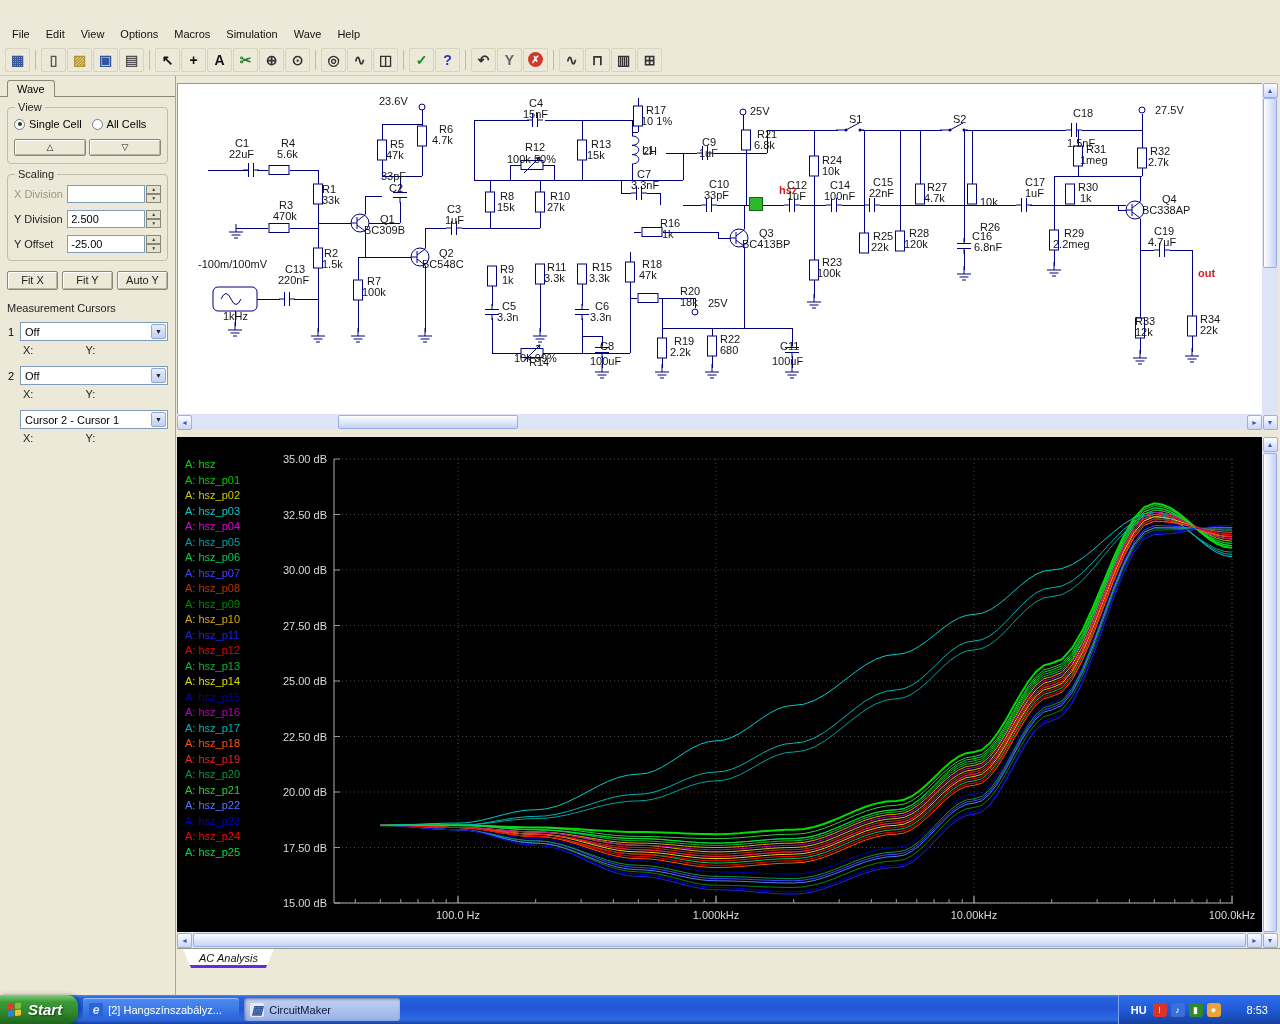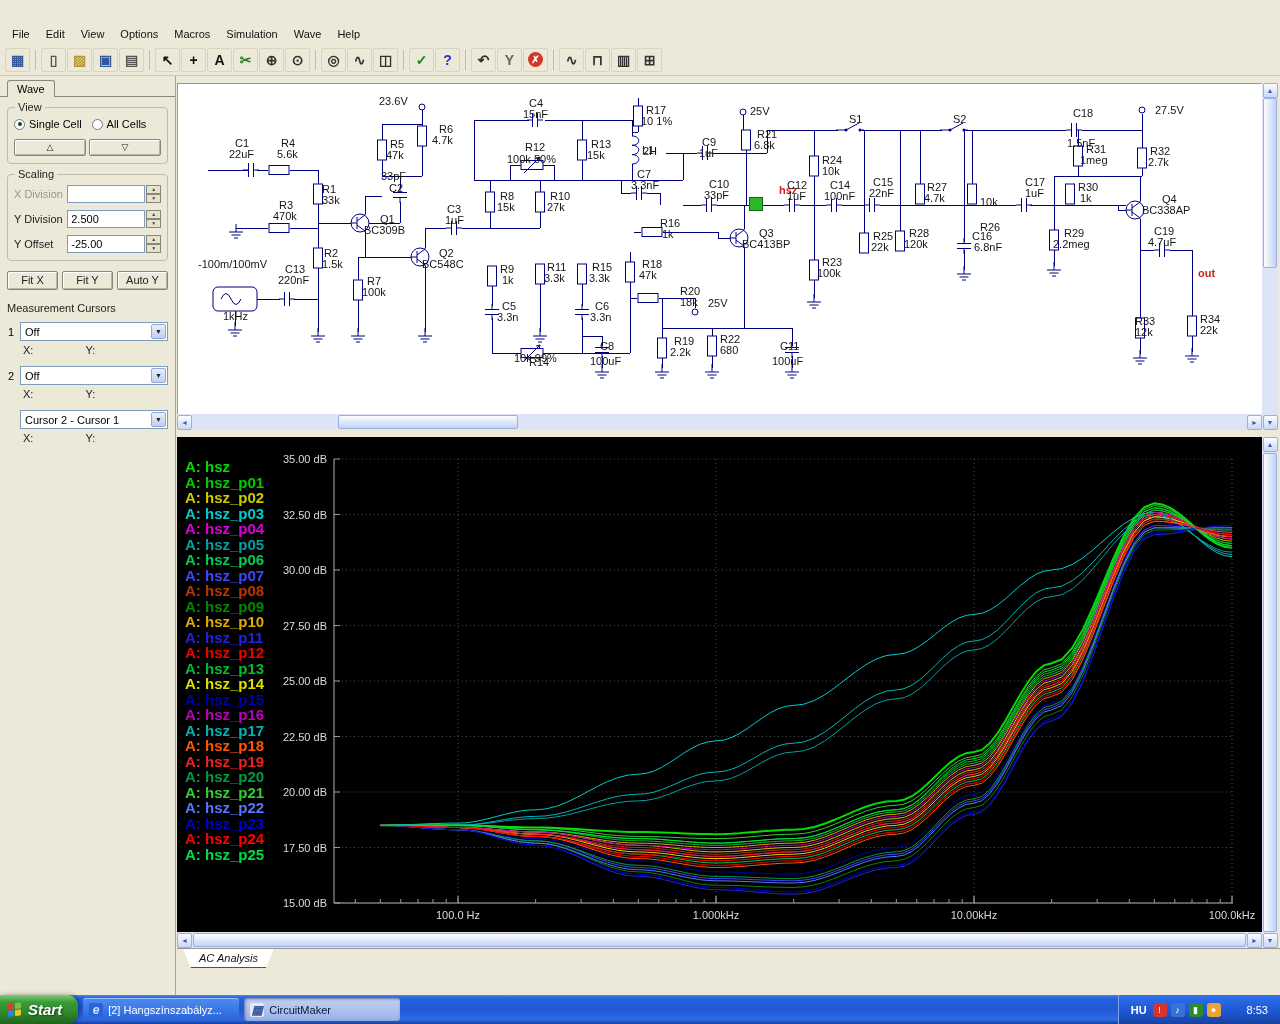--- a/index.html
+++ b/index.html
@@ -55,24 +55,24 @@
 .sb-h{position:absolute;height:16px;background:#dce4f5;display:flex;align-items:center}
 .sb-v{position:absolute;width:16px;background:#dce4f5;display:flex;flex-direction:column;align-items:center}
 .sb-btn{width:15px;height:15px;background:linear-gradient(#fdfdfe,#c9d6f6);border:1px solid #98b0e8;border-radius:2px;color:#3c5cb4;font-size:7px;display:flex;align-items:center;justify-content:center;flex:none}
 .sb-thumb-h{height:14px;background:linear-gradient(#fdfdfe,#c3d3f5);border:1px solid #98b0e8;border-radius:2px}
 .sb-thumb-v{width:14px;background:linear-gradient(90deg,#fdfdfe,#c3d3f5);border:1px solid #98b0e8;border-radius:2px}
 .sb-fill{flex:1}
 
 .chart-area{position:absolute;left:177px;top:437px;width:1085px;height:495px;background:#000;overflow:hidden}
 #chart-svg{position:absolute;left:0;top:0}
 #legend{position:absolute;left:8px;top:21px}
-.legend-item{height:15.5px;font-weight:bold;font-size:15px;white-space:nowrap}
+.legend-item{height:15.5px;font-weight:normal;font-size:11px;white-space:nowrap}
 #annot{position:absolute;left:910px;top:226px;width:69px;height:136px;background:#fff;font-weight:bold;font-size:13px;line-height:18px;padding:1px 4px;white-space:pre}
 .tabstrip{position:absolute;left:177px;top:948px;width:1103px;height:24px;background:#ece9d8;border-top:1px solid #9a968a;padding:0 0 0 6px;display:flex;align-items:flex-start}
-.doc-tab{height:19px;line-height:18px;padding:0 16px;background:#fff;clip-path:polygon(0 0,100% 0,calc(100% - 8px) 100%,8px 100%);font-style:italic;color:#111;border-bottom:1px solid #6d28d9}
+.doc-tab{height:19px;line-height:18px;padding:0 16px;background:#fff;clip-path:polygon(0 0,100% 0,calc(100% - 8px) 100%,8px 100%);font-style:italic;color:#111;border-bottom:3px solid #6d28d9}
 
 .taskbar{position:absolute;left:0;bottom:0;width:1280px;height:29px;display:flex;align-items:center;
  background:linear-gradient(180deg,#4687f3 0%,#2663e0 10%,#2157d6 48%,#2e6ae2 85%,#16409e 100%)}
 .start-btn{height:29px;padding:0 16px 0 8px;background:linear-gradient(180deg,#7ccc76 0%,#3b9a37 25%,#2f8a2b 60%,#1f641d 100%);border-radius:0 11px 11px 0;display:flex;align-items:center;gap:6px;color:#fff;font-size:15px;font-weight:bold;font-style:italic;text-shadow:1px 1px 2px #123f10;box-shadow:2px 0 5px rgba(0,0,0,.35);flex:none}
 .flag{width:14px;height:14px;display:grid;grid-template-columns:6px 6px;grid-template-rows:6px 6px;gap:1px;transform:skewY(-6deg)}
 .flag span{border-radius:1px}
 .task-btn{width:156px;height:23px;margin-left:5px;border-radius:3px;display:flex;align-items:center;gap:5px;padding:0 6px;font-size:11px;color:#fff;background:linear-gradient(#4d8cf2,#2a63d8);box-shadow:inset 0 1px rgba(255,255,255,.45);white-space:nowrap;overflow:hidden}
 .task-btn.active{background:linear-gradient(#c3d2f2,#96b2ea);color:#101830;box-shadow:inset 1px 1px 3px rgba(0,0,60,.45)}
 .task-ic{width:14px;height:14px;border-radius:2px;flex:none;display:flex;align-items:center;justify-content:center;font-weight:bold;font-style:italic;font-size:12px}
 .tray{margin-left:auto;height:29px;background:linear-gradient(180deg,#2f6fed 0%,#1d56cf 60%,#16409e 100%);border-left:1px solid #7aa0ee;display:flex;align-items:center;gap:6px;padding:0 12px 0 12px;color:#fff}

